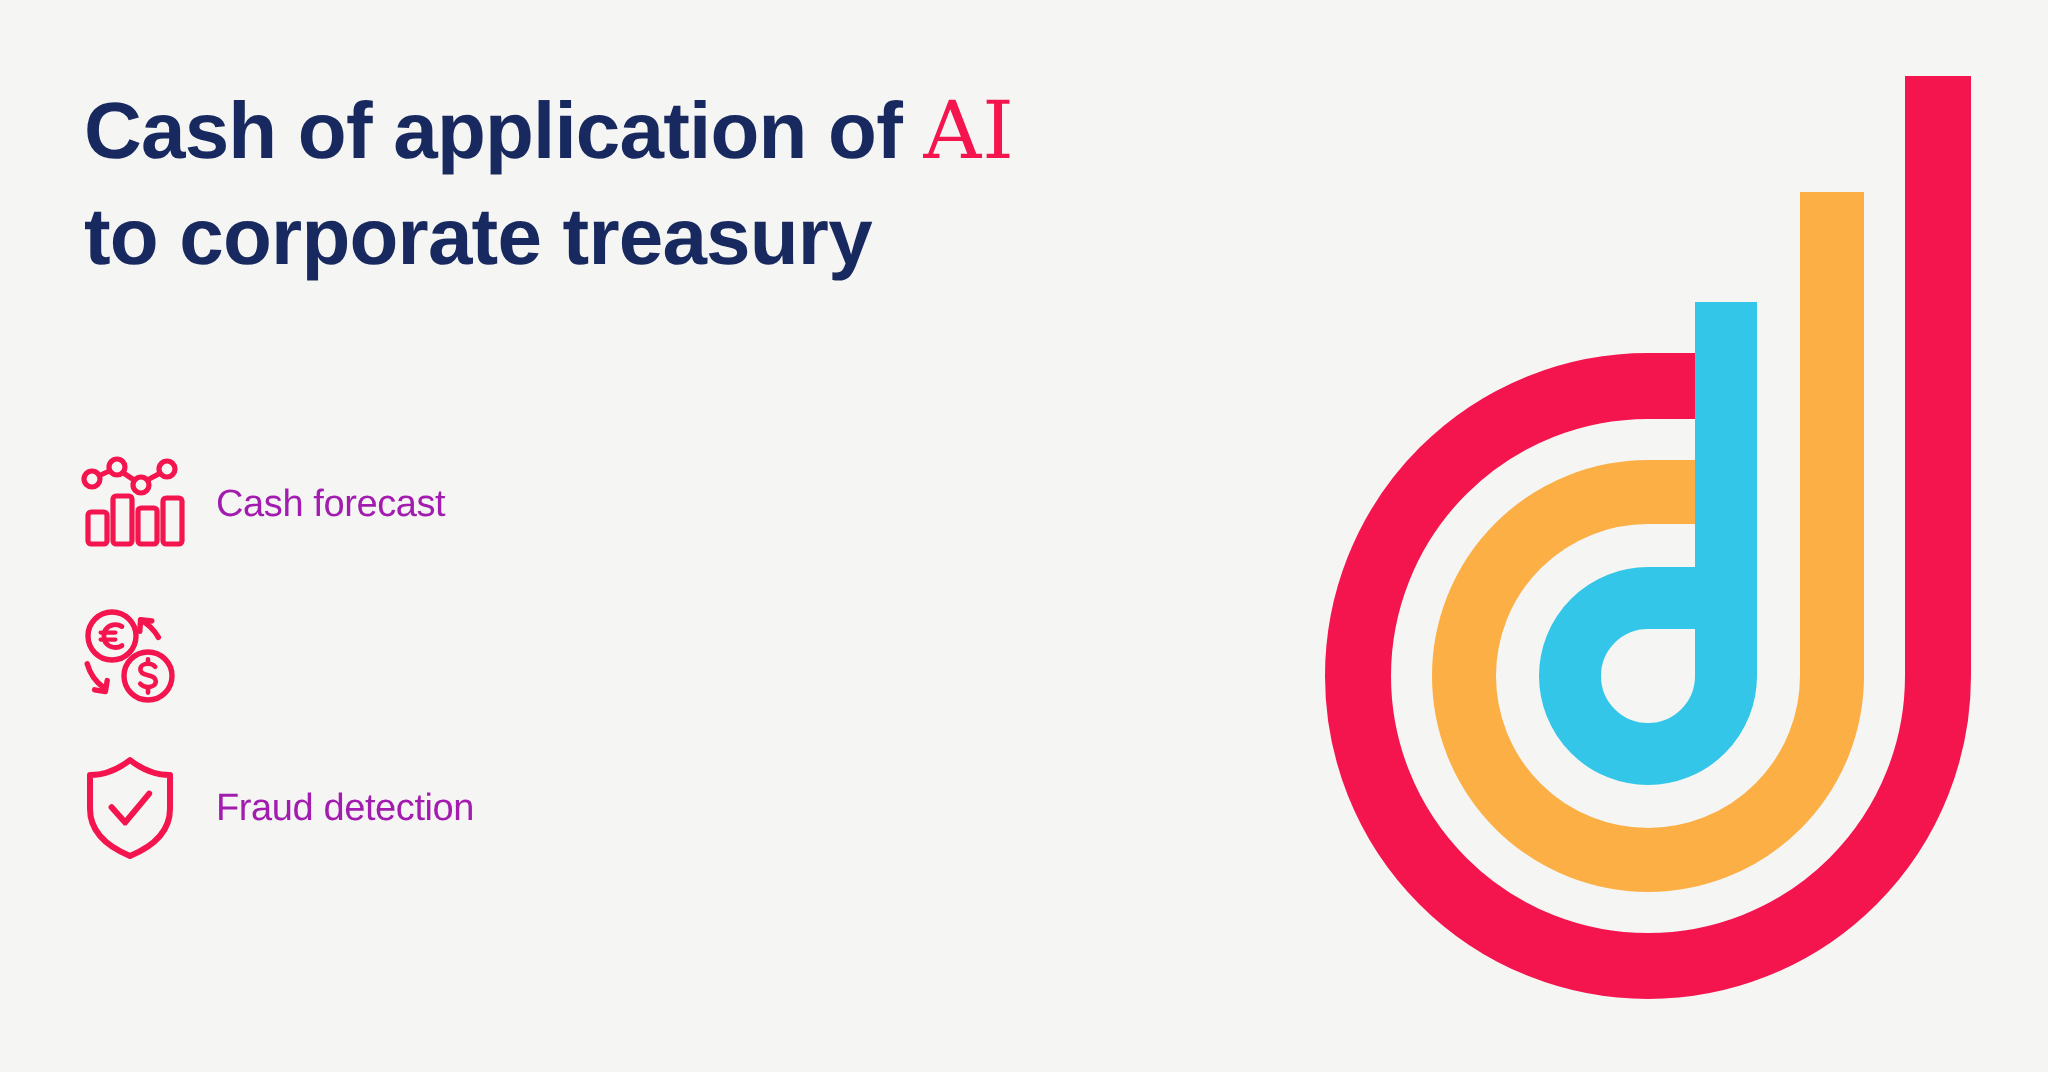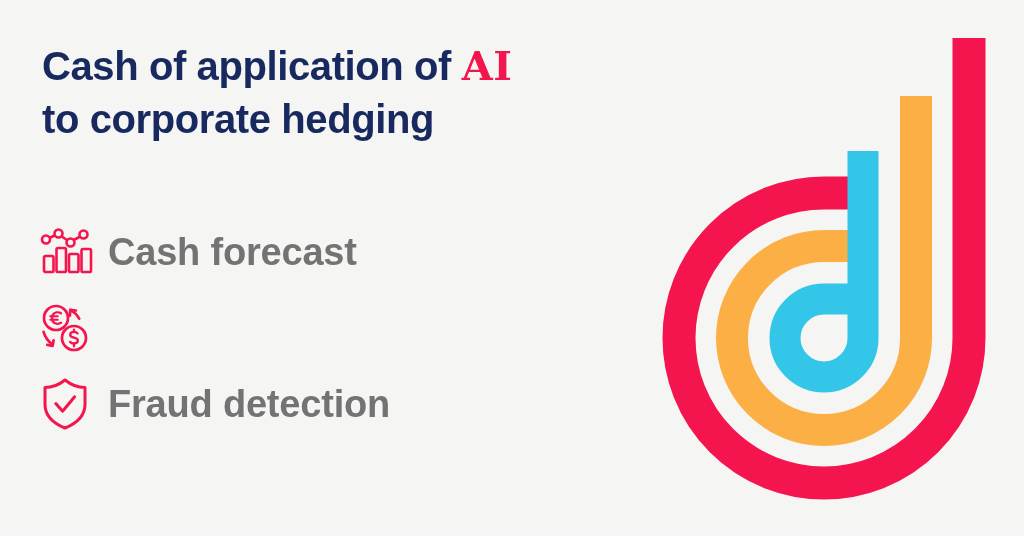--- a/index.html
+++ b/index.html
@@ -35,21 +35,21 @@
     font-weight: 700;
     line-height: 1.32;
     letter-spacing: -0.4px;
     color: #17295e;
     white-space: pre-line;
   }
 
   .headline .accent {
     color: #f4154e;
     font-family: "DejaVu Serif", serif;
-    font-weight: 700;
+    font-weight: 400;
     letter-spacing: 0.5px;
   }
 
   
   .feature-list {
     position: absolute;
     left: 38px;
     top: 214px;
     width: 560px;
     list-style: none;
@@ -67,44 +67,44 @@
     height: 54px;
     display: flex;
     align-items: center;
     justify-content: center;
     margin-right: 16px;
   }
 
   .feature-icon svg { display: block; overflow: visible; }
 
   .feature-label {
-    font-size: 38px;
-    font-weight: 700;
-    color: #737373;
+    font-size: 19px;
+    font-weight: 400;
+    color: #a21caf;
     letter-spacing: -0.2px;
     line-height: 1;
   }
 
   
   .logo-mark {
     position: absolute;
     left: 624px;
     top: 18px;
     width: 400px;
     height: 500px;
   }
   .logo-mark svg { display: block; }
 </style>
 </head>
 <body>
 
 <div id="infographic">
 
   <div class="content">
-    <h1 class="headline"><span>Cash of application of </span><span class="accent">AI</span><br><span>to corporate hedging</span></h1>
+    <h1 class="headline"><span>Cash of application of </span><span class="accent">AI</span><br><span>to corporate treasury</span></h1>
   </div>
 
   <ul class="feature-list">
 
     <li class="feature-item">
       <span class="feature-icon">
         <svg width="50" height="46" viewBox="0 0 50 46" fill="none">
 
           <path d="M7 10 L18 5 L30 13 L43 6" stroke="#f4154e" stroke-width="2.6" stroke-linecap="round" stroke-linejoin="round" fill="none"></path>
           <circle cx="6" cy="10.5" r="4" stroke="#f4154e" stroke-width="2.6" fill="#f5f5f3"></circle>

